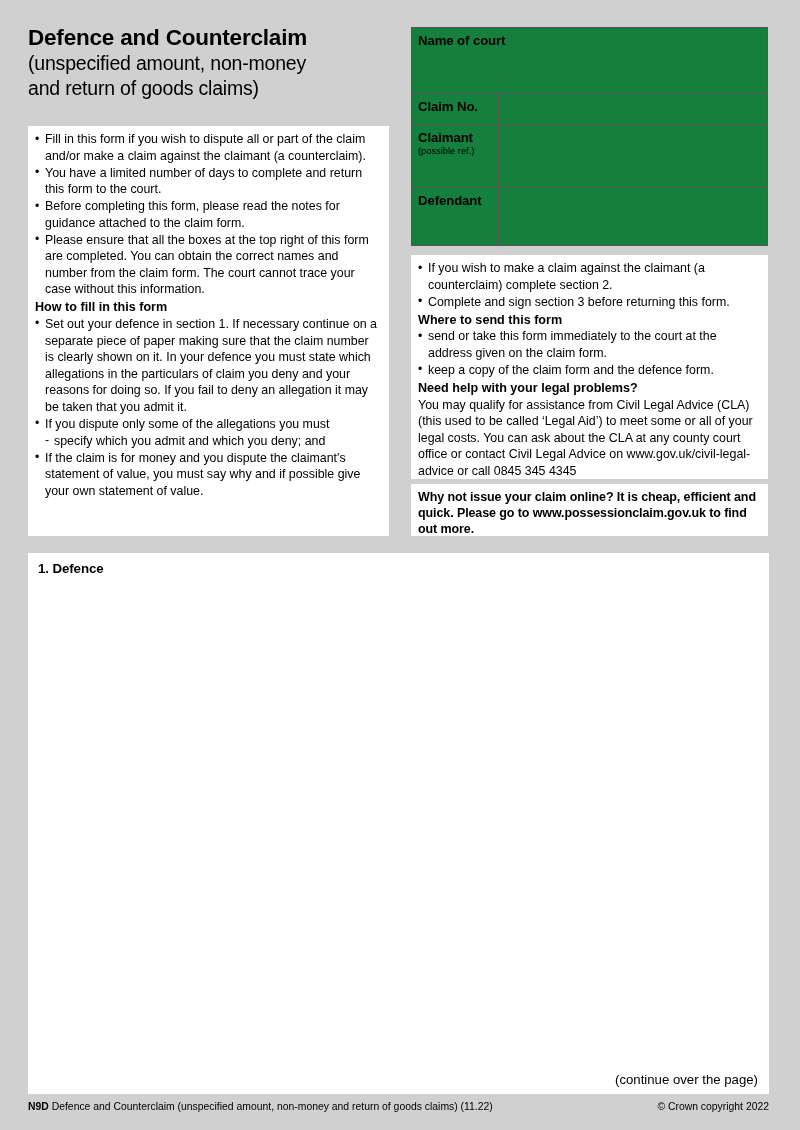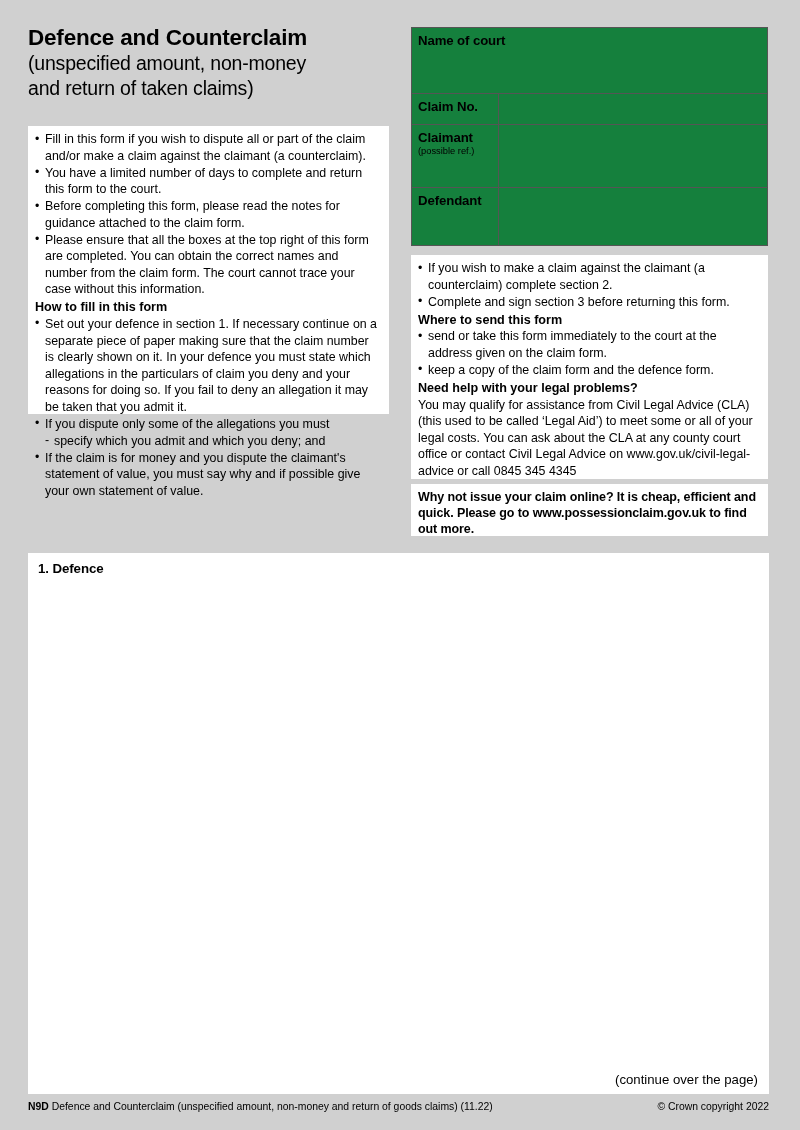--- a/index.html
+++ b/index.html
@@ -42,21 +42,21 @@
     position: absolute;
     background: #ffffff;
     box-sizing: border-box;
   }
 
   
   #left-notes {
     left: 28px;
     top: 126px;
     width: 361px;
-    height: 288px;
+    height: 410px;
     padding: 5px 9px 4px 7px;
   }
   .note-list {
     list-style: none;
     margin: 0;
     padding: 0;
   }
   .note-list li {
     font-size: 12.4px;
     line-height: 16.55px;
@@ -219,21 +219,21 @@
     font-size: 10.4px;
     line-height: 13px;
   }
 </style>
 </head>
 <body>
 
 <div id="title-block">
   <div id="title-main">Defence and Counterclaim</div>
   <div id="title-sub">(unspecified amount, non-money</div>
-  <div id="title-sub">and return of taken claims)</div>
+  <div id="title-sub">and return of goods claims)</div>
 </div>
 
 <div id="left-notes" class="panel">
   <ul class="note-list">
     <li>Fill in this form if you wish to dispute all or part of the claim and/or make a claim against the claimant (a counterclaim).</li>
     <li>You have a limited number of days to complete and return this form to the court.</li>
     <li>Before completing this form, please read the notes for guidance attached to the claim form.</li>
     <li>Please ensure that all the boxes at the top right of this form are completed. You can obtain the correct names and number from the claim form. The court cannot trace your case without this information.</li>
   </ul>
   <div class="note-heading">How to fill in this form</div>

